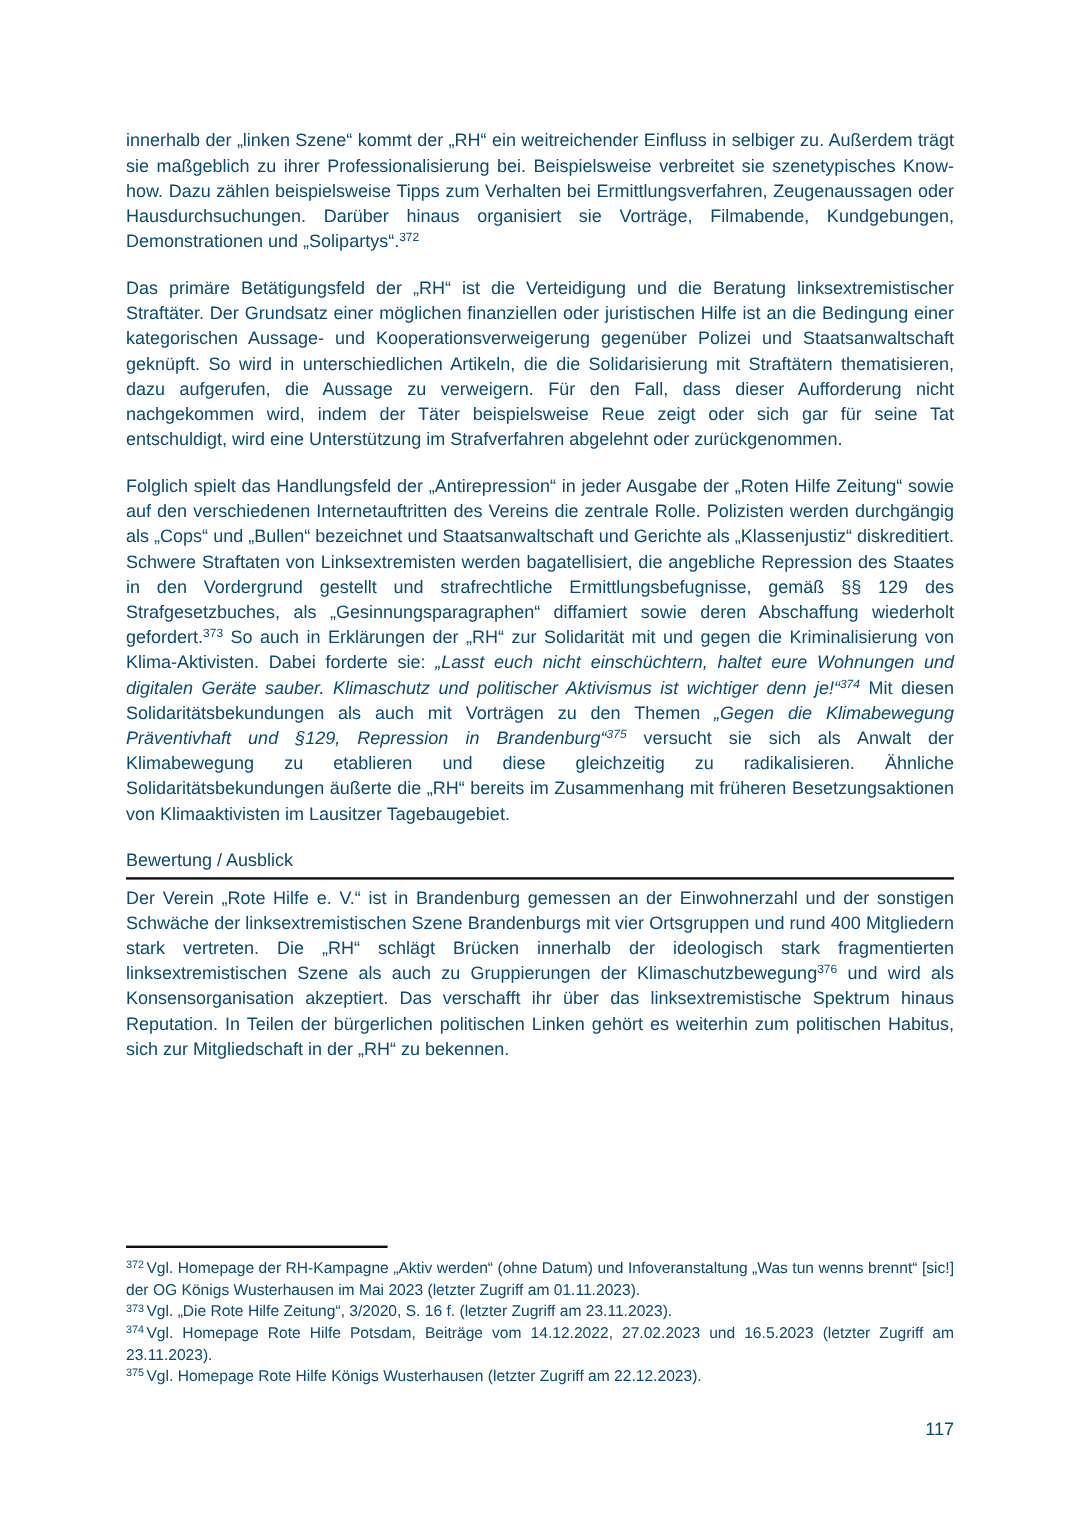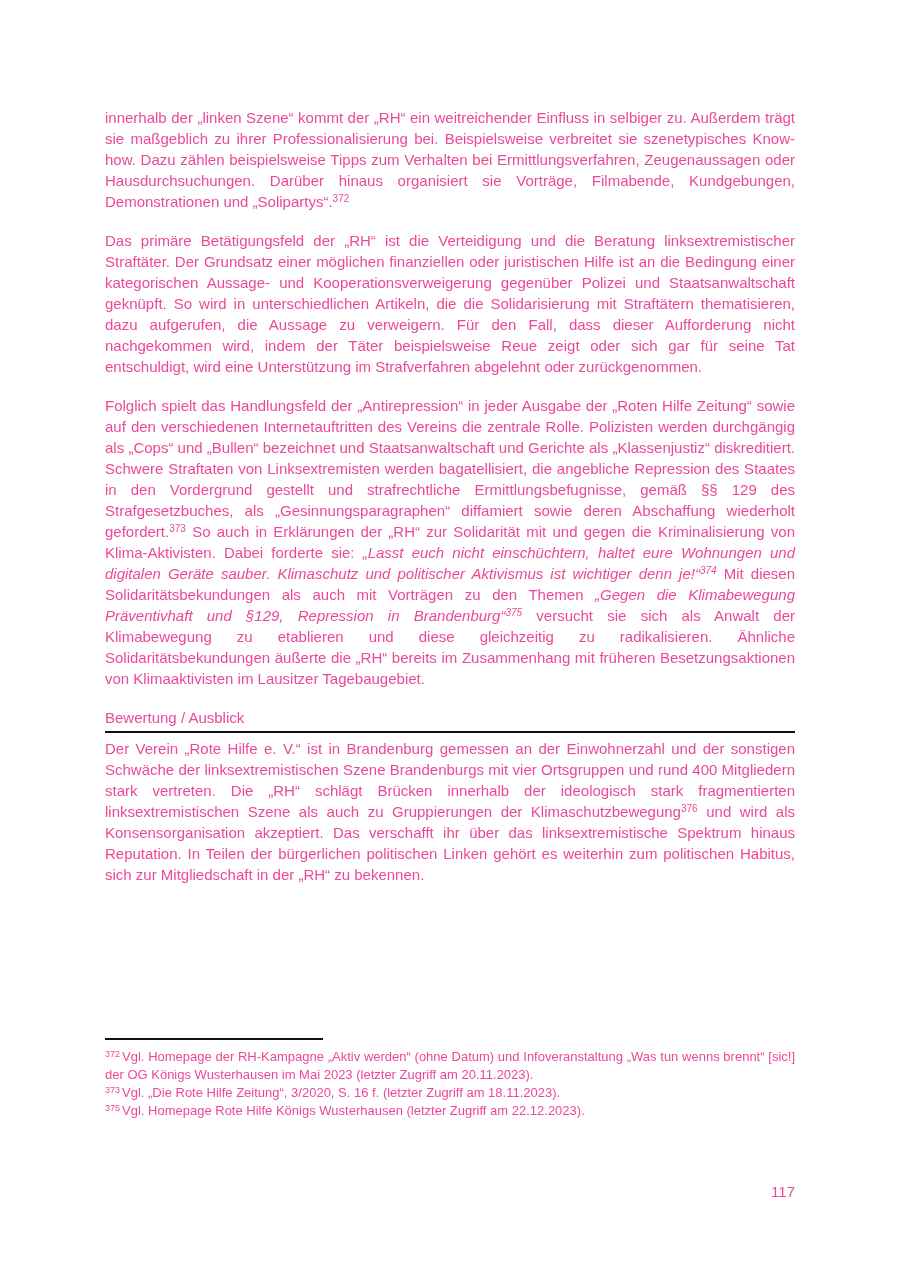--- a/index.html
+++ b/index.html
@@ -6,21 +6,21 @@
     margin: 0;
     padding: 0;
     background: #ffffff;
   }
   .page {
     position: relative;
     width: 900px;
     height: 1273px;
     background: #ffffff;
     font-family: "Liberation Sans", sans-serif;
-    color: #ec4899;
+    color: #0c4a6e;
     overflow: hidden;
   }
   .column {
     position: absolute;
     left: 105px;
     top: 107px;
     width: 690px;
   }
   .para {
     margin: 0 0 18px 0;
@@ -96,24 +96,25 @@
     <h2 class="heading">Bewertung / Ausblick</h2>
     <hr class="heading-rule">
 
     <p class="para"><span>Der Verein „Rote Hilfe e. V.“ ist in Brandenburg gemessen an der Einwohnerzahl und der sonstigen Schwäche der linksextremistischen Szene Brandenburgs mit vier Ortsgruppen und rund 400 Mitgliedern stark vertreten. Die „RH“ schlägt Brücken innerhalb der ideologisch stark fragmentierten linksextremistischen Szene als auch zu Gruppierungen der Klimaschutzbewegung</span><sup class="ref">376</sup><span> und wird als Konsensorganisation akzeptiert. Das verschafft ihr über das linksextremistische Spektrum hinaus Reputation. In Teilen der bürgerlichen politischen Linken gehört es weiterhin zum politischen Habitus, sich zur Mitgliedschaft in der „RH“ zu bekennen.</span></p>
 
   </div>
 
   <div class="footnotes">
     <hr class="footnote-separator">
 
-    <p class="footnote"><sup class="ref">372</sup><span>Vgl. Homepage der RH-Kampagne „Aktiv werden“ (ohne Datum) und Infoveranstaltung „Was tun wenns brennt“ [sic!] der OG Königs Wusterhausen im Mai 2023 (letzter Zugriff am 20.11.2023).</span></p>
+    <p class="footnote"><sup class="ref">372</sup><span>Vgl. Homepage der RH-Kampagne „Aktiv werden“ (ohne Datum) und Infoveranstaltung „Was tun wenns brennt“ [sic!] der OG Königs Wusterhausen im Mai 2023 (letzter Zugriff am 01.11.2023).</span></p>
 
-    <p class="footnote"><sup class="ref">373</sup><span>Vgl. „Die Rote Hilfe Zeitung“, 3/2020, S. 16 f. (letzter Zugriff am 18.11.2023).</span></p>
+    <p class="footnote"><sup class="ref">373</sup><span>Vgl. „Die Rote Hilfe Zeitung“, 3/2020, S. 16 f. (letzter Zugriff am 23.11.2023).</span></p>
 
+    <p class="footnote"><sup class="ref">374</sup><span>Vgl. Homepage Rote Hilfe Potsdam, Beiträge vom 14.12.2022, 27.02.2023 und 16.5.2023 (letzter Zugriff am 23.11.2023).</span></p>
 
     <p class="footnote"><sup class="ref">375</sup><span>Vgl. Homepage Rote Hilfe Königs Wusterhausen (letzter Zugriff am 22.12.2023).</span></p>
 
   </div>
 
   <div class="page-number">117</div>
 
 </div>
 
 </body></html>

